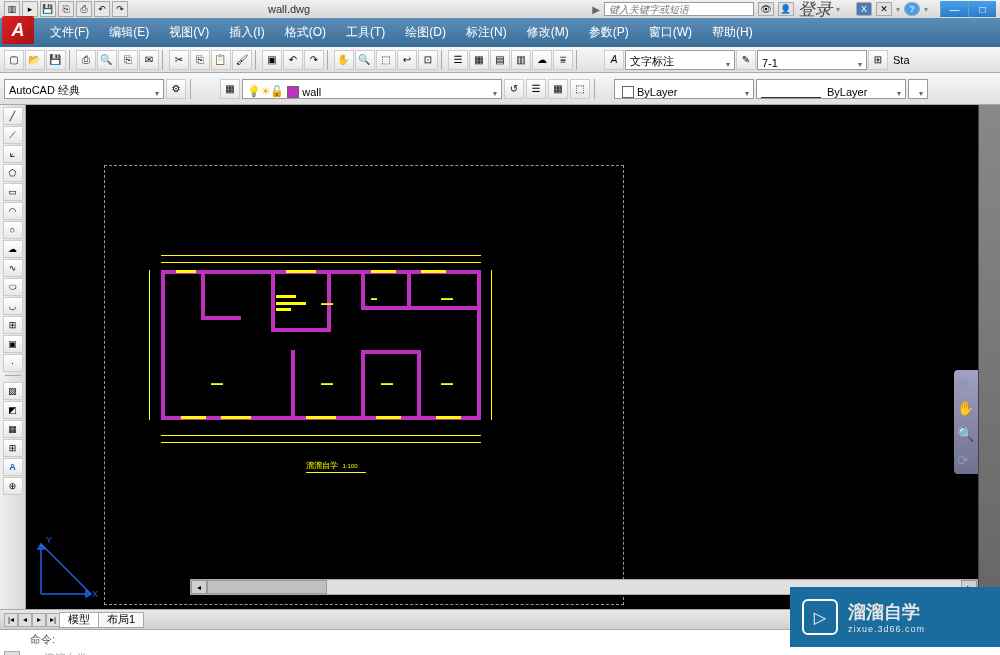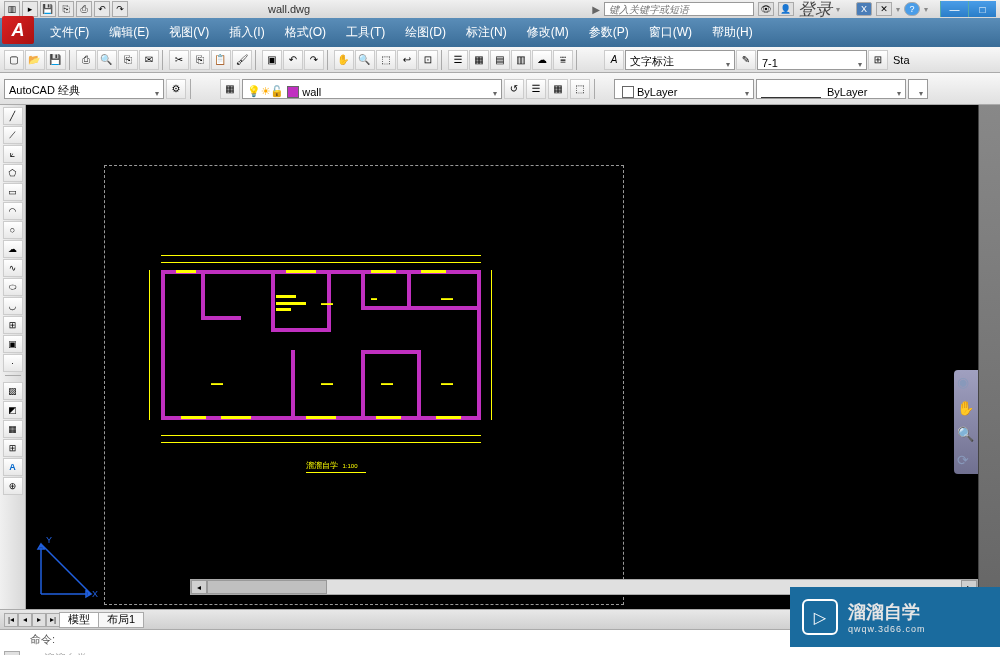--- a/index.html
+++ b/index.html
@@ -321,15 +321,15 @@
     <div class="cmd-prompt" 775bt-name="cmd-toggle-icon">▤</div>
     <span class="cmd-chevron">▸_</span>
     <span class="cmd-text">溜溜自学</span>
   </div>
 </div>
 
 <div class="watermark">
   <div class="wm-icon">▷</div>
   <div class="wm-text">
     <div class="wm-main">溜溜自学</div>
-    <div class="wm-sub">qwqw.3d66.com</div>
+    <div class="wm-sub">zixue.3d66.com</div>
   </div>
 </div>
 
 </body></html>

